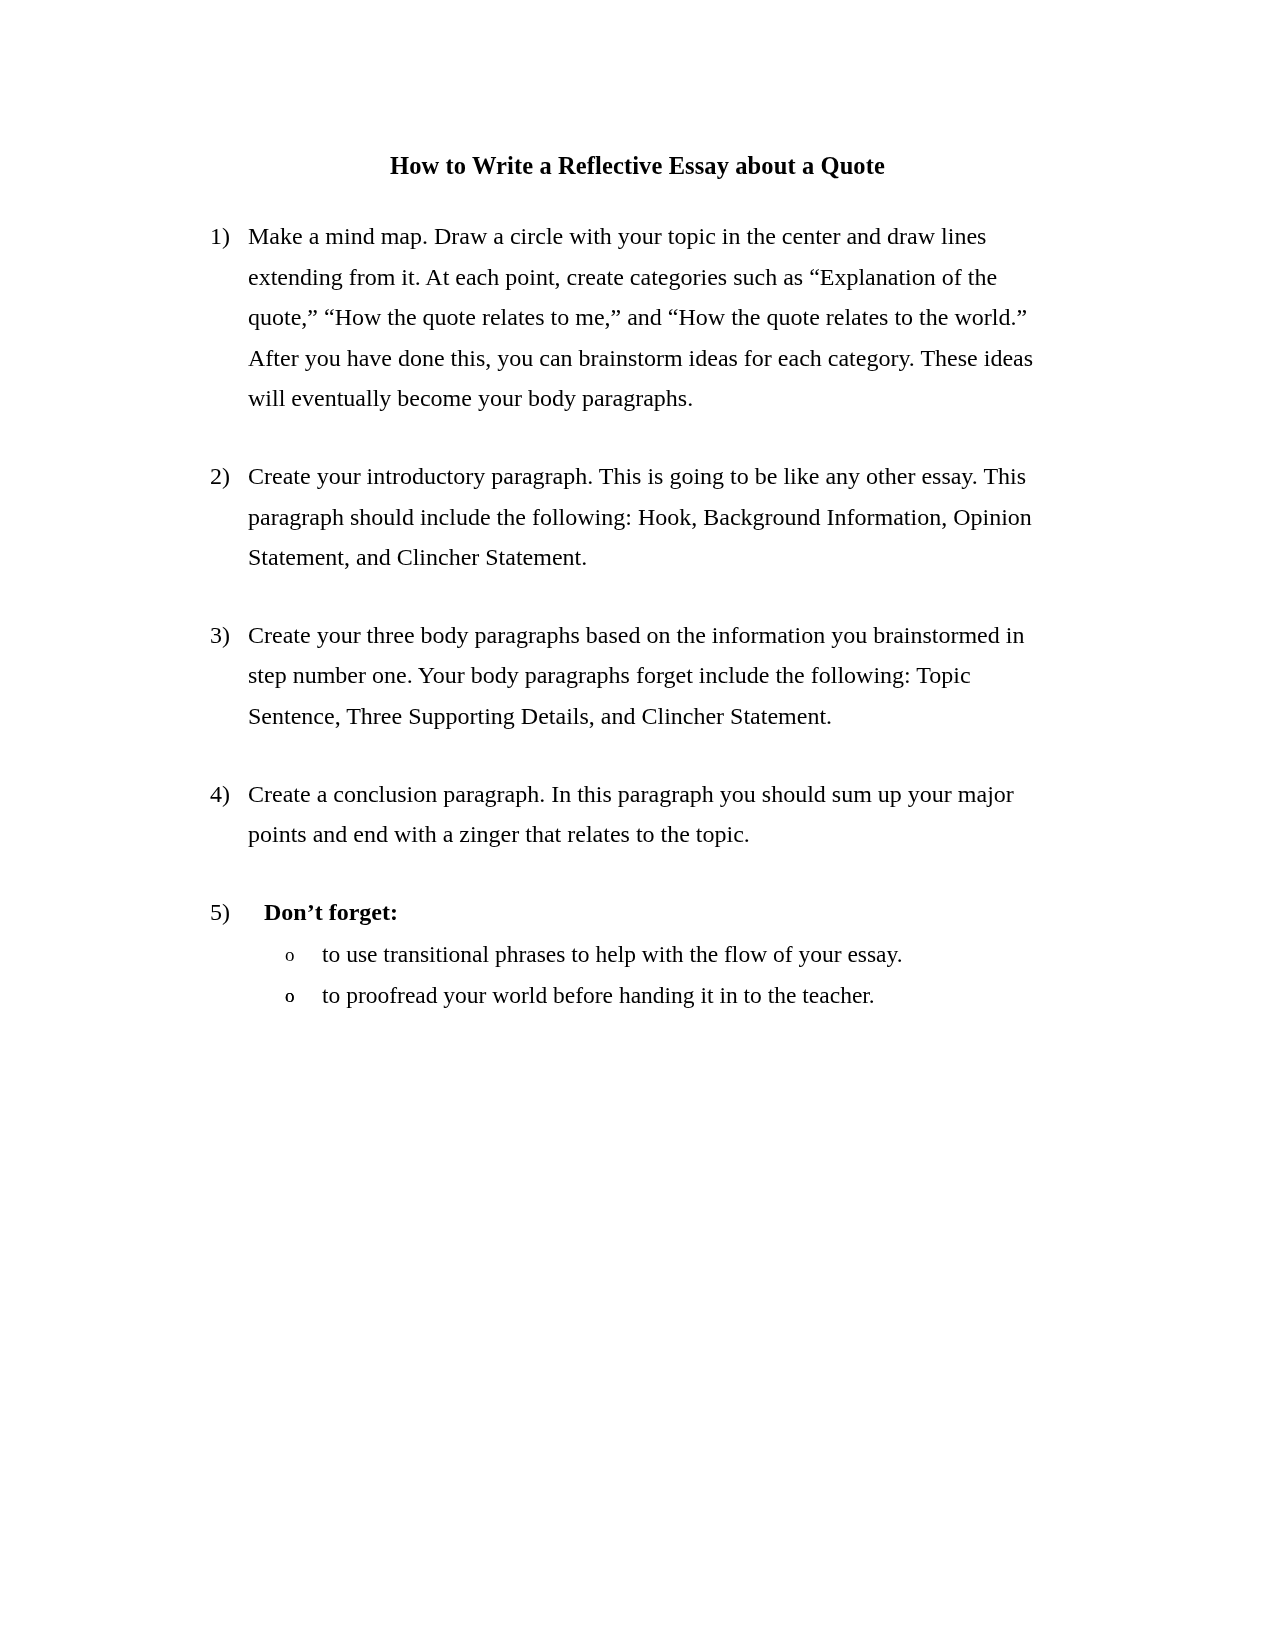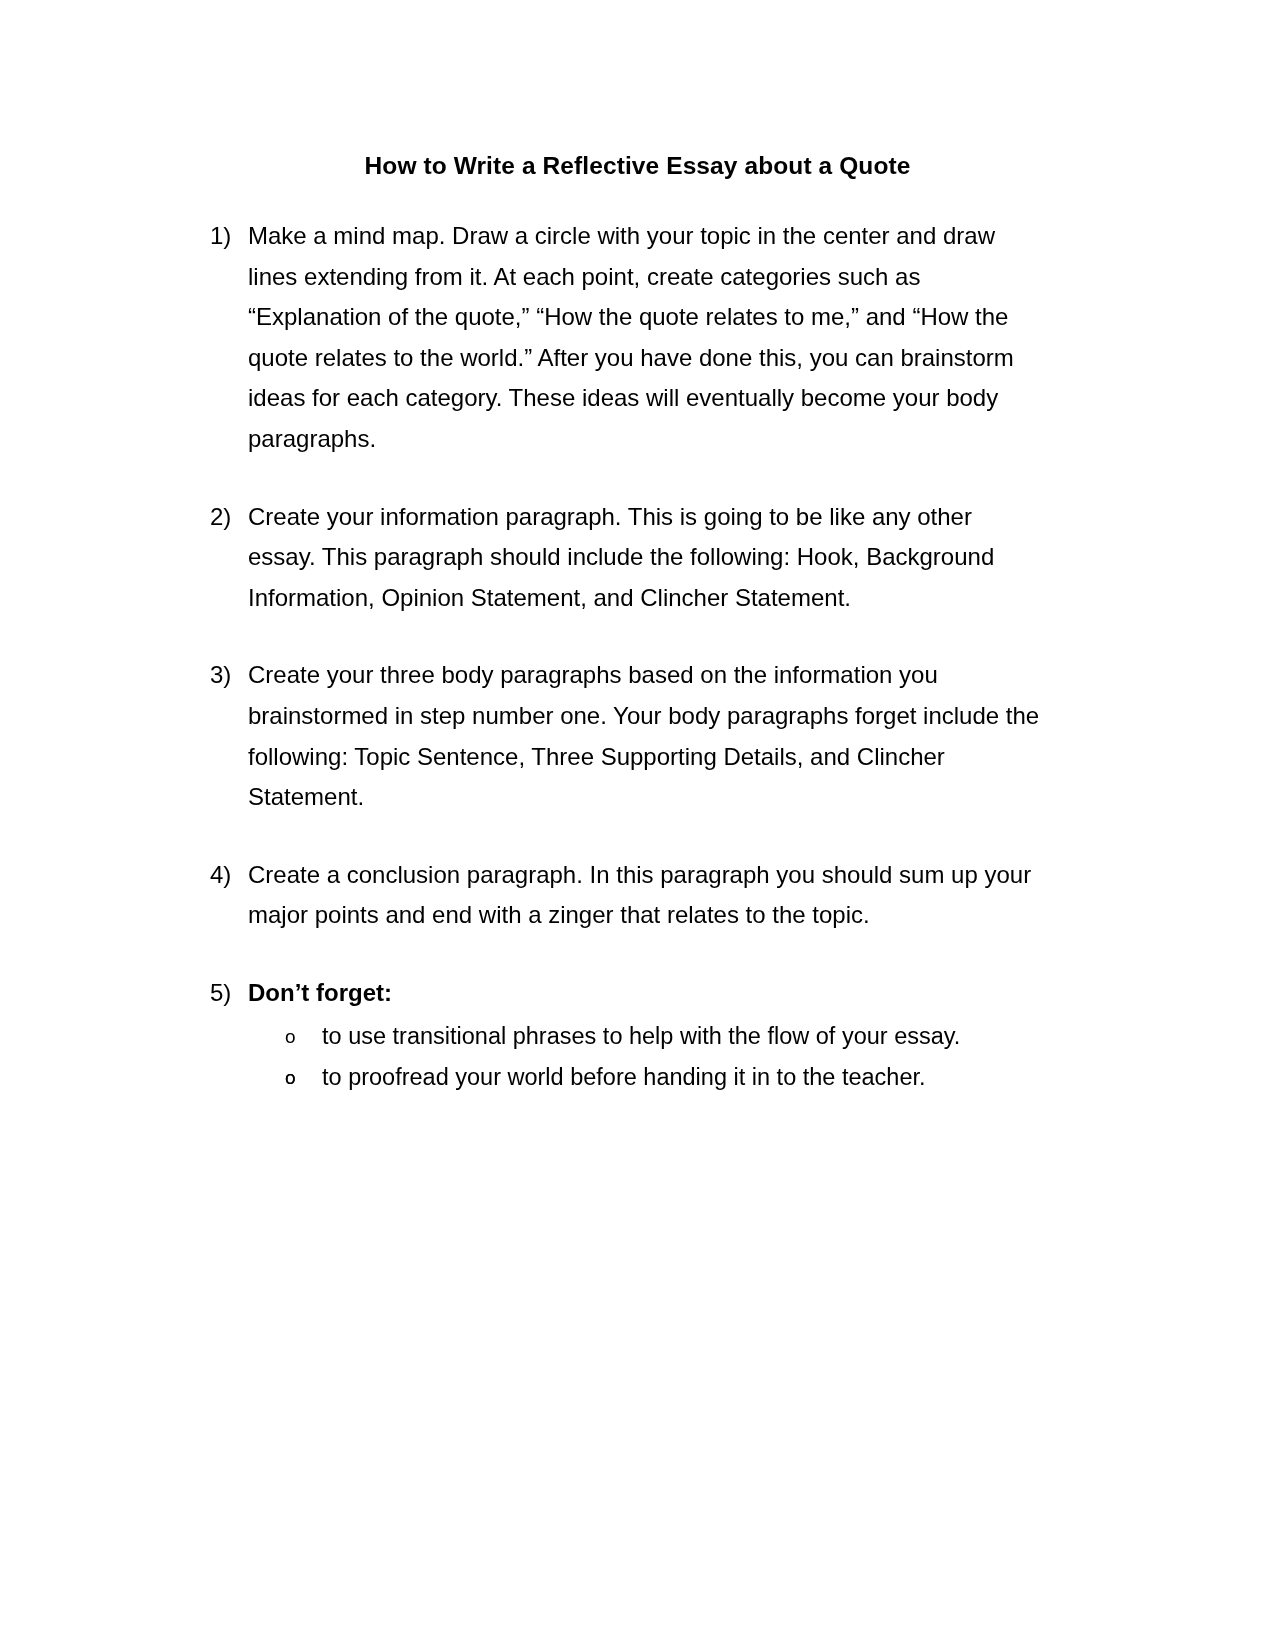--- a/index.html
+++ b/index.html
@@ -7,21 +7,21 @@
     padding: 0;
     background: #ffffff;
   }
   .page {
     position: relative;
     width: 1275px;
     height: 1650px;
     background: #ffffff;
     margin: 0 auto;
     overflow: hidden;
-    font-family: Liberation Sans, sans-serif;
+    font-family: Liberation Serif, serif;
     color: #000000;
   }
   .doc-title {
     position: absolute;
     top: 136px;
     left: 0;
     width: 1275px;
     text-align: center;
     font-size: 24.5px;
     font-weight: bold;
@@ -49,20 +49,21 @@
     left: 0;
     top: 0;
     font-size: 24px;
     line-height: 40.6px;
   }
   .item-text {
     display: block;
   }
   .item-text.bold {
     font-weight: bold;
+    margin-left: 16px;
   }
   .sublist {
     margin: 2px 0 0 0;
     padding: 0;
     list-style: none;
   }
   .subitem {
     position: relative;
     padding-left: 74px;
     font-size: 23.5px;
@@ -85,21 +86,21 @@
 
   <div class="list">
 
     <div class="item">
       <span class="marker">1)</span>
       <span class="item-text">Make a mind map. Draw a circle with your topic in the center and draw lines extending from it.  At each point, create categories such as “Explanation of the quote,” “How the quote relates to me,” and “How the quote relates to the world.” After you have done this, you can brainstorm ideas for each category.  These ideas will eventually become your body paragraphs.</span>
     </div>
 
     <div class="item">
       <span class="marker">2)</span>
-      <span class="item-text">Create your information paragraph.  This is going to be like any other essay.  This paragraph should include the following: Hook, Background Information, Opinion Statement, and Clincher Statement.</span>
+      <span class="item-text">Create your introductory paragraph.  This is going to be like any other essay.  This paragraph should include the following: Hook, Background Information, Opinion Statement, and Clincher Statement.</span>
     </div>
 
     <div class="item">
       <span class="marker">3)</span>
       <span class="item-text">Create your three body paragraphs based on the information you brainstormed in step number one. Your body paragraphs forget include the following: Topic Sentence, Three Supporting Details, and Clincher Statement.</span>
     </div>
 
     <div class="item">
       <span class="marker">4)</span>
       <span class="item-text">Create a conclusion paragraph.  In this paragraph you should sum up your major points and end with a zinger that relates to the topic.</span>

